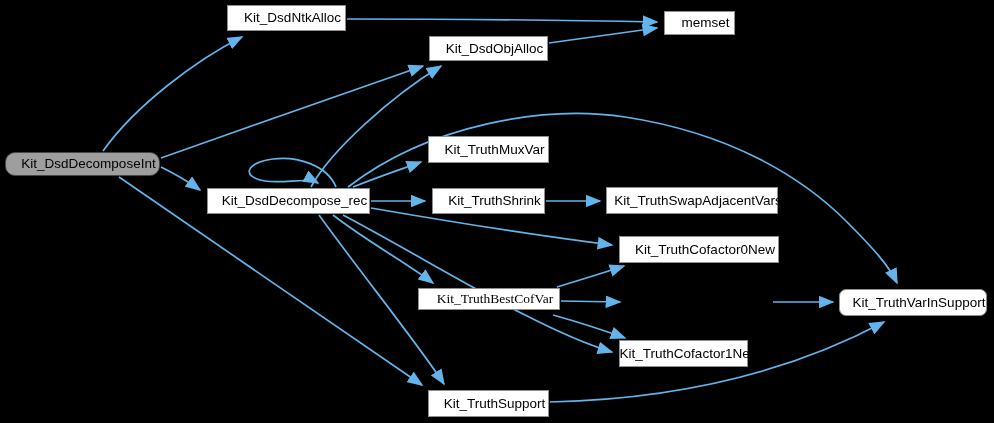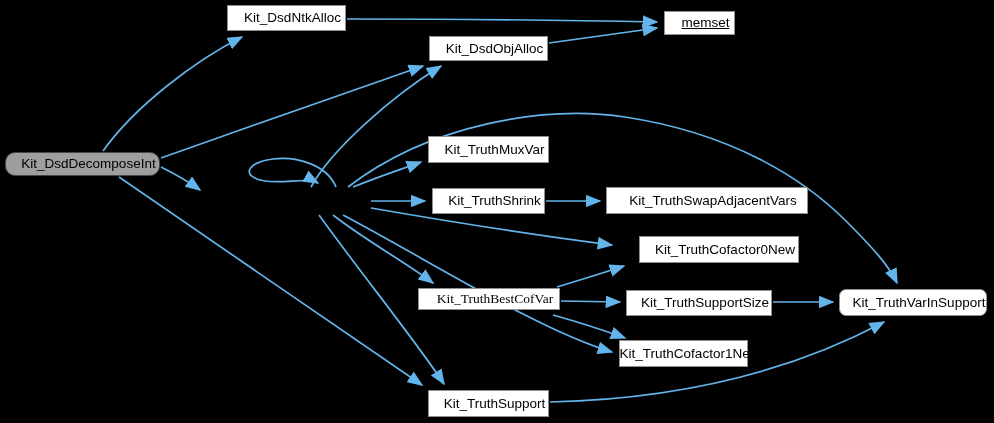--- a/index.html
+++ b/index.html
@@ -58,34 +58,34 @@
     <path class="edge" d="M 773,302 L 833,302" marker-end="url(#arrow)"></path>
     <path class="edge" d="M 550,402 C 680,399 790,372 884,322" marker-end="url(#arrow)"></path>
   </svg>
 
   <div class="node highlight" style="left:5px;   top:152px; width:155px; height:24px;border-radius:10px;">Kit_DsdDecomposeInt</div>
 
   <div class="node" style="left:227px; top:5px;   width:119px; height:26px;">Kit_DsdNtkAlloc</div>
 
   <div class="node" style="left:429px; top:36px;  width:119px; height:25px;">Kit_DsdObjAlloc</div>
 
-  <div class="node" style="left:664px; top:11px;  width:71px;  height:24px;text-decoration:underline;">memset</div>
+  <div class="node" style="left:664px; top:11px;  width:71px;  height:24px;">memset</div>
 
+  <div class="node" style="left:207px; top:188px; width:163px; height:26px;">Kit_DsdDecompose_rec</div>
 
   <div class="node" style="left:428px; top:136px; width:121px; height:27px;">Kit_TruthMuxVar</div>
 
   <div class="node" style="left:432px; top:188px; width:113px; height:26px;">Kit_TruthShrink</div>
 
-  <div class="node" style="left:606px; top:187px; width:202px; height:27px;">Kit_TruthSwapAdjacentVars</div>
+  <div class="node" style="left:606px; top:187px; width:172px; height:27px;">Kit_TruthSwapAdjacentVars</div>
 
-  <div class="node" style="left:619px; top:236px; width:160px; height:27px;margin-left:20px;">Kit_TruthCofactor0New</div>
+  <div class="node" style="left:619px; top:236px; width:160px; height:27px;">Kit_TruthCofactor0New</div>
 
   <div class="node" style="left:418px; top:288px; width:142px; height:22px;font-family:Liberation Serif, serif;">Kit_TruthBestCofVar</div>
 
-  <div class="node" style="left:626px; top:290px; width:146px; height:26px;">Kit_TruthSupportSize</div>
 
   <div class="node" style="left:839px; top:289px; width:148px; height:27px;border-radius:7px;">Kit_TruthVarInSupport</div>
 
   <div class="node" style="left:619px; top:340px; width:129px; height:27px;">Kit_TruthCofactor1New</div>
 
   <div class="node" style="left:428px; top:390px; width:121px; height:27px;">Kit_TruthSupport</div>
 
 </div>
 
 </body></html>

